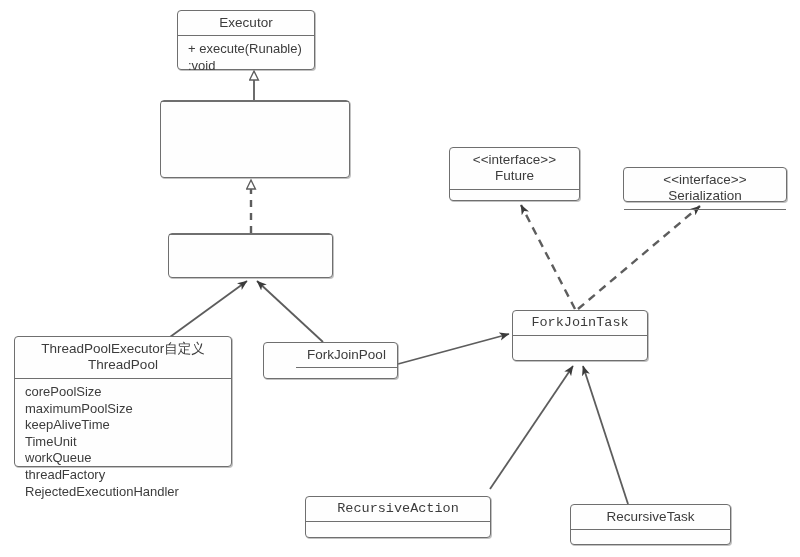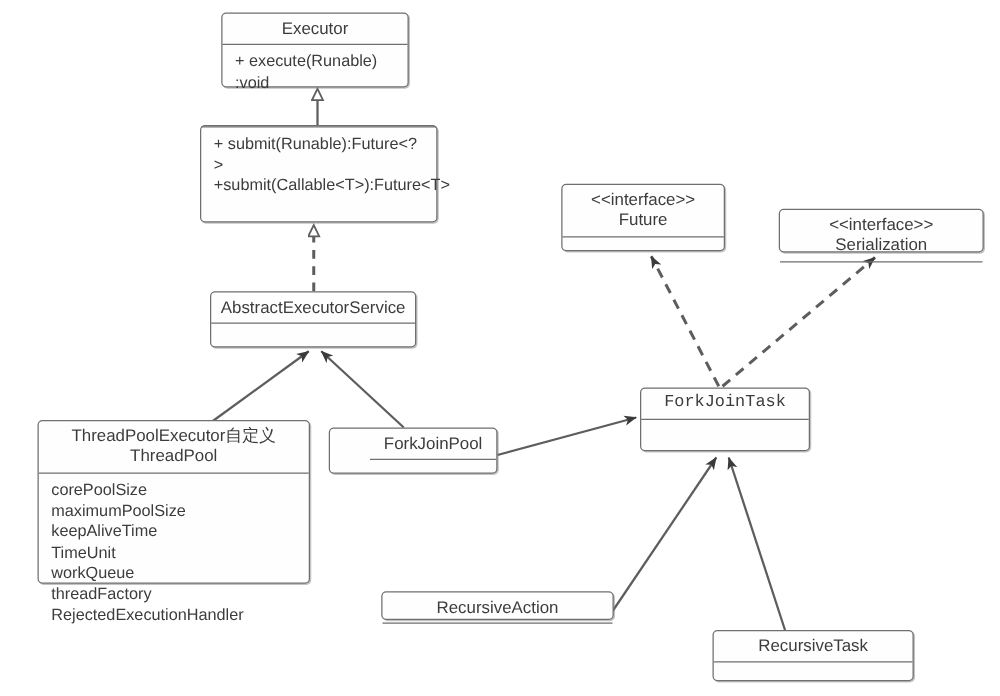--- a/index.html
+++ b/index.html
@@ -93,40 +93,37 @@
 
     <line x1="575" y1="309" x2="521" y2="205" stroke="#5d5d5d" stroke-width="2.4" stroke-dasharray="8,6" marker-end="url(#filledArrow)"></line>
 
     <line x1="578" y1="309" x2="700" y2="206" stroke="#5d5d5d" stroke-width="2.4" stroke-dasharray="8,6" marker-end="url(#filledArrow)"></line>
 
     <line x1="490" y1="489" x2="573" y2="366" stroke="#5d5d5d" stroke-width="1.8" marker-end="url(#filledArrow)"></line>
 
     <line x1="628" y1="504" x2="583" y2="366" stroke="#5d5d5d" stroke-width="1.8" marker-end="url(#filledArrow)"></line>
   </svg>
 
-  <div class="uml-box" style="left:177px; top:10px; width:150px; height:60px;">
+  <div class="uml-box" style="left:177px; top:10px; width:138px; height:60px;">
     <div class="uml-title">Executor</div>
     <div class="uml-sep"></div>
     <div class="uml-body">+ execute(Runable)
 :void</div>
   </div>
 
   <div class="uml-box" style="left:160px; top:100px; width:190px; height:78px;">
     <div class="uml-sep"></div>
-    <div class="uml-body">+ submit(Runable):Future&lt;?&gt;
-+submit(Callable&lt;T&gt;):Future&lt;T&gt;</div>
   </div>
 
   <div class="uml-box" style="left:168px; top:233px; width:165px; height:45px;">
-    <div class="uml-title">AbstractExecutorService</div>
     <div class="uml-sep"></div>
     <div class="uml-body empty"></div>
   </div>
 
-  <div class="uml-box" style="left:30px; top:336px; width:218px; height:131px;">
+  <div class="uml-box" style="left:14px; top:336px; width:218px; height:131px;">
     <div class="uml-title">ThreadPoolExecutor自定义ThreadPool</div>
     <div class="uml-sep"></div>
     <div class="uml-body">corePoolSize
 maximumPoolSize
 keepAliveTime
 TimeUnit
 workQueue
 threadFactory
 RejectedExecutionHandler</div>
   </div>
@@ -150,21 +147,21 @@
     <div class="uml-body empty"></div>
   </div>
 
   <div class="uml-box" style="left:623px; top:167px; width:164px; height:35px;">
     <div class="uml-title">&lt;&lt;interface&gt;&gt;
 Serialization</div>
     <div class="uml-sep"></div>
     <div class="uml-body empty"></div>
   </div>
 
-  <div class="uml-box" style="left:305px; top:473px; width:186px; height:23px;">
+  <div class="uml-box" style="left:305px; top:496px; width:186px; height:42px;font-family:Liberation Mono, monospace;">
     <div class="uml-title">RecursiveAction</div>
     <div class="uml-sep"></div>
     <div class="uml-body empty"></div>
   </div>
 
   <div class="uml-box" style="left:570px; top:504px; width:161px; height:41px;">
     <div class="uml-title">RecursiveTask</div>
     <div class="uml-sep"></div>
     <div class="uml-body empty"></div>
   </div>

